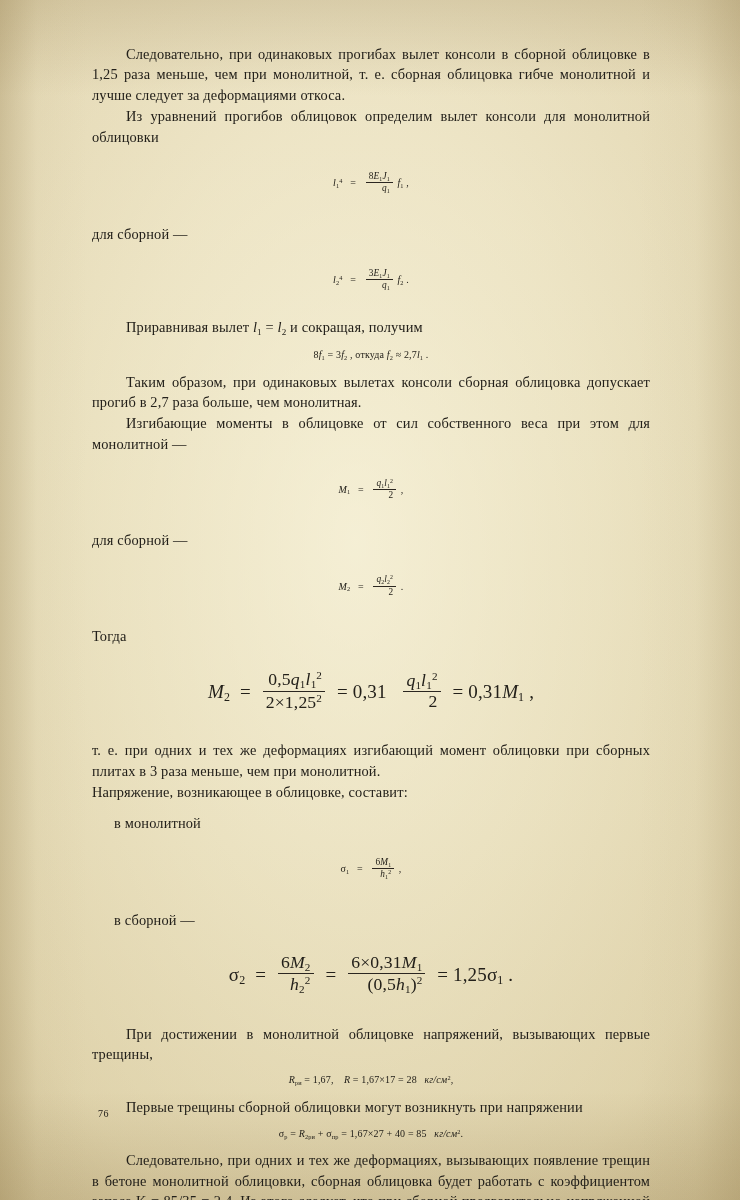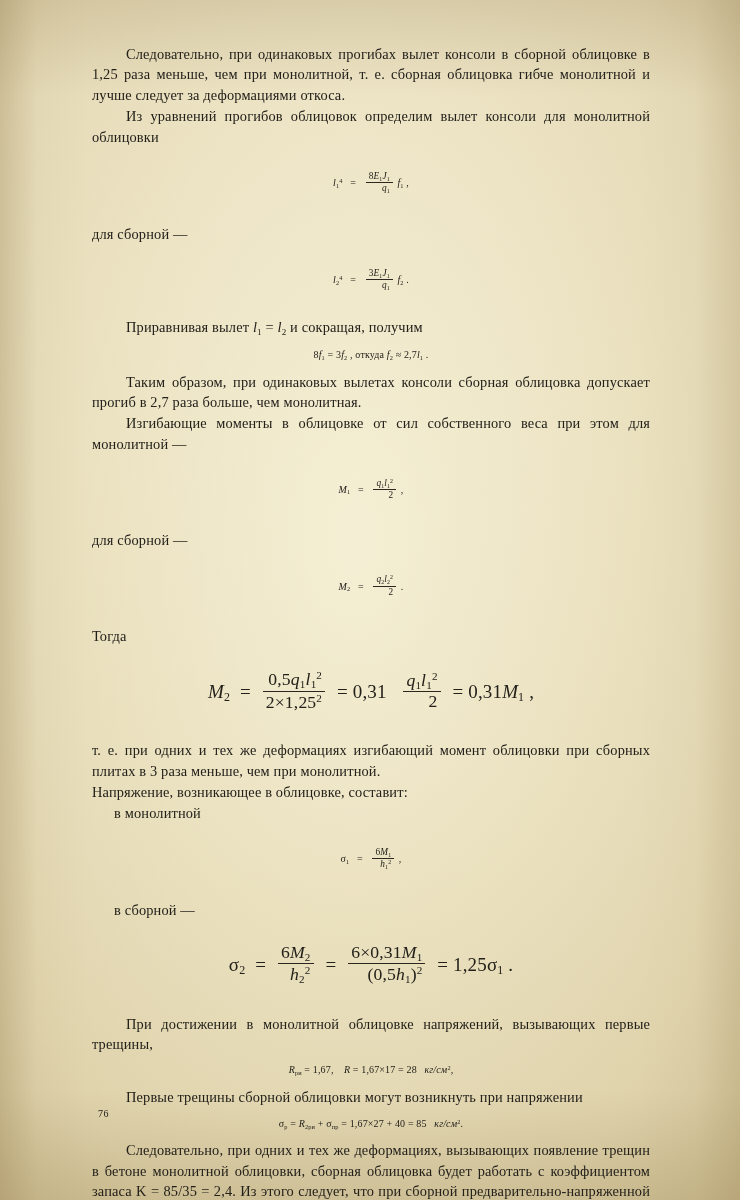--- a/index.html
+++ b/index.html
@@ -47,21 +47,21 @@
   }
   p {
     margin: 0 0 1px 0;
   }
   p.ind {
     text-indent: 34px;
   }
   p.noind {
     text-indent: 0;
   }
-  .tight { margin-bottom: 0; }
+  .tight { margin-bottom: 10px; }
   .formula {
     text-align: center;
     margin: 9px 0 9px 0;
     text-indent: 0;
     font-size: 10px;
     white-space: nowrap;
   }
   .formula.small { font-size: 19px; }
   .lead {
     text-indent: 0;

